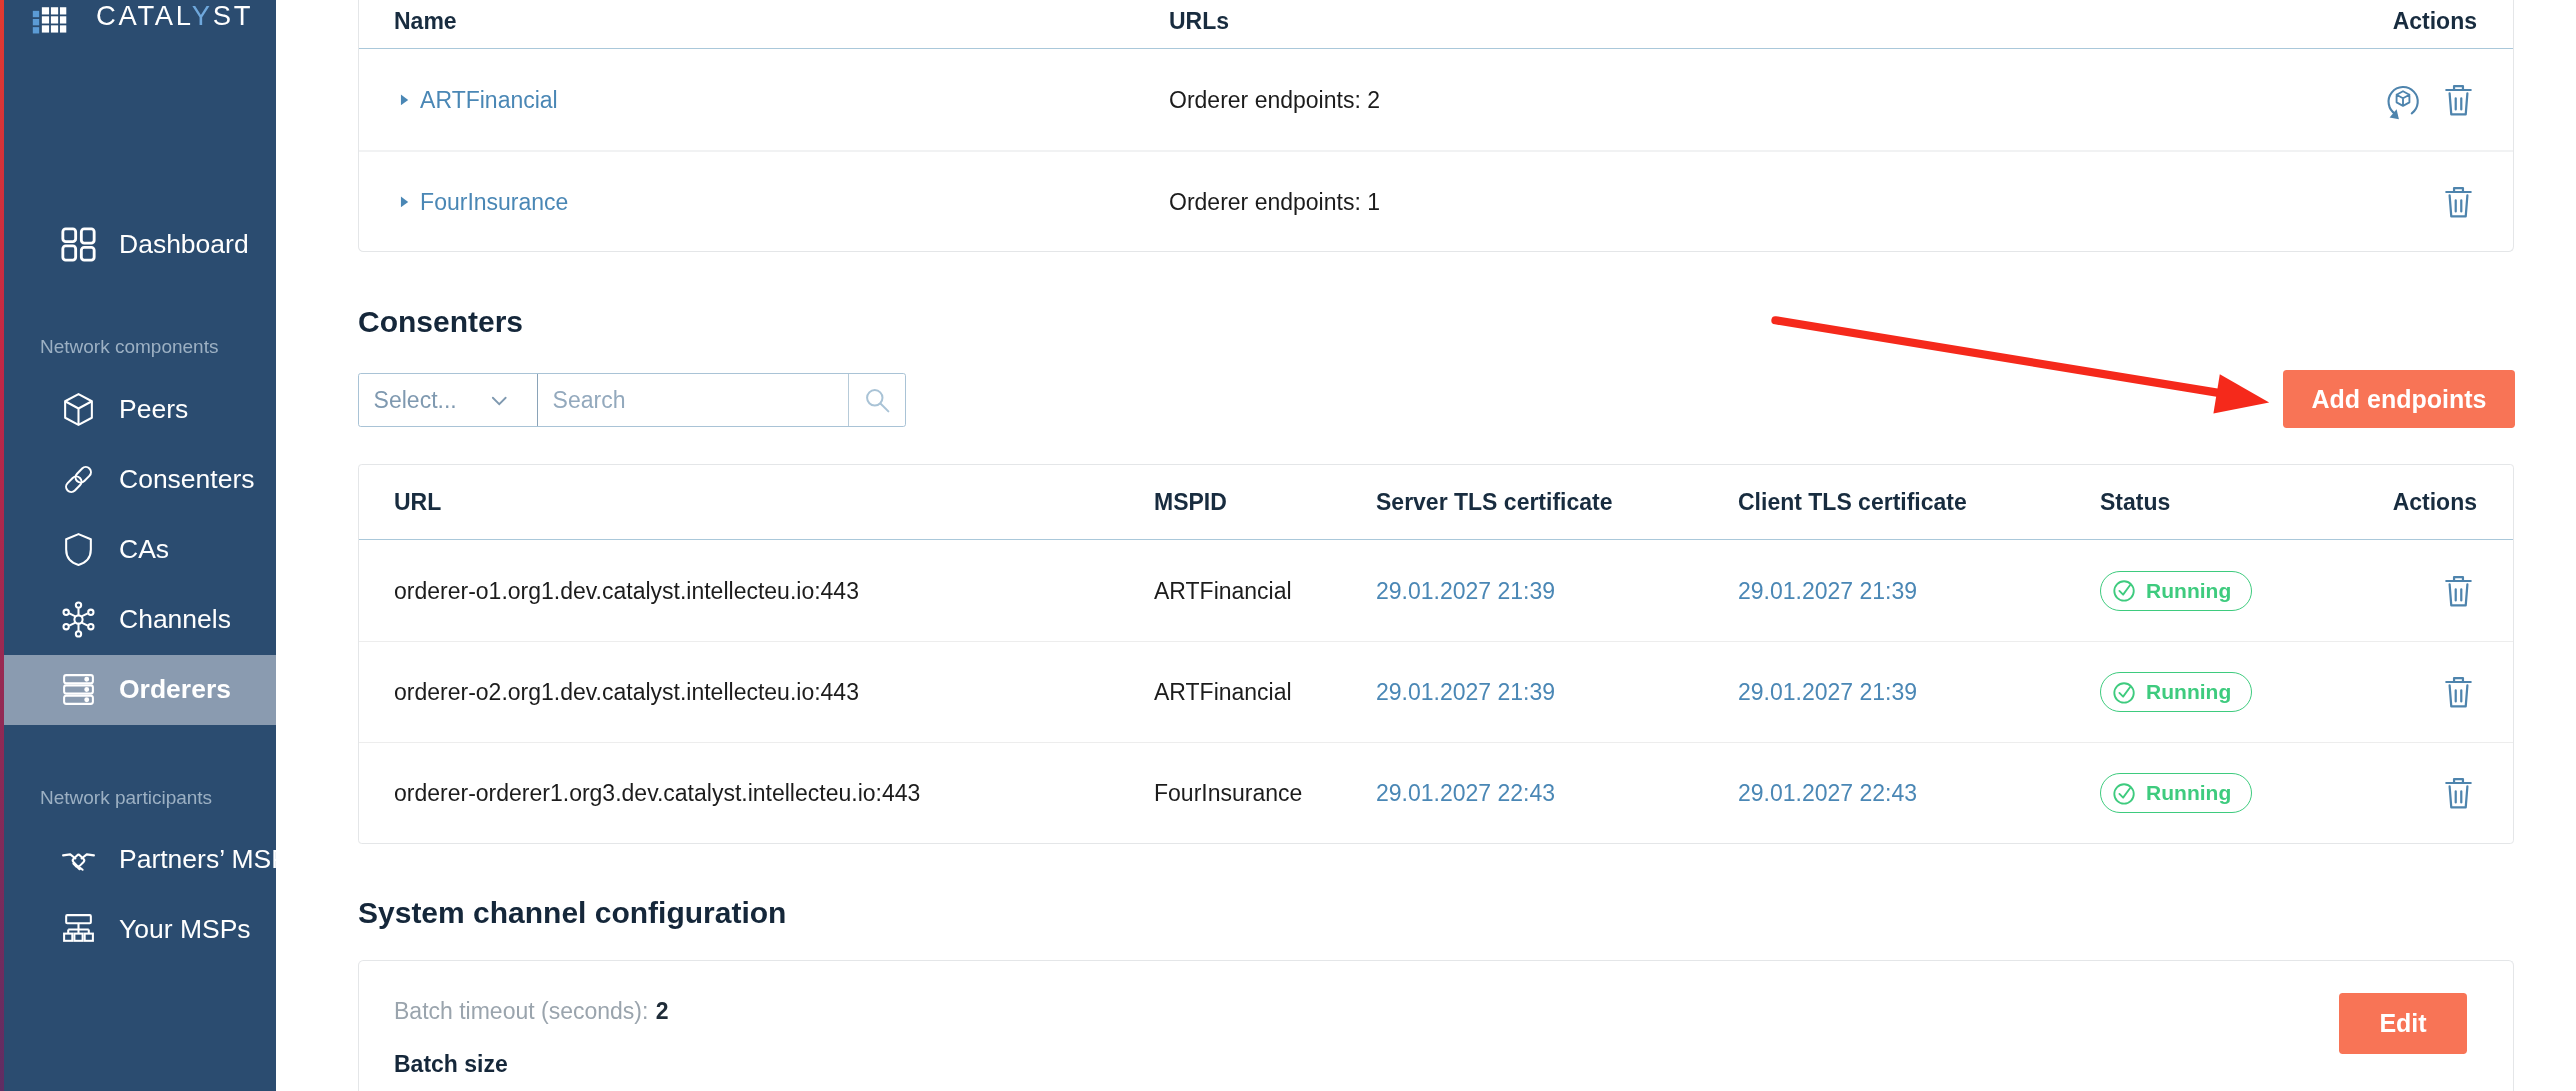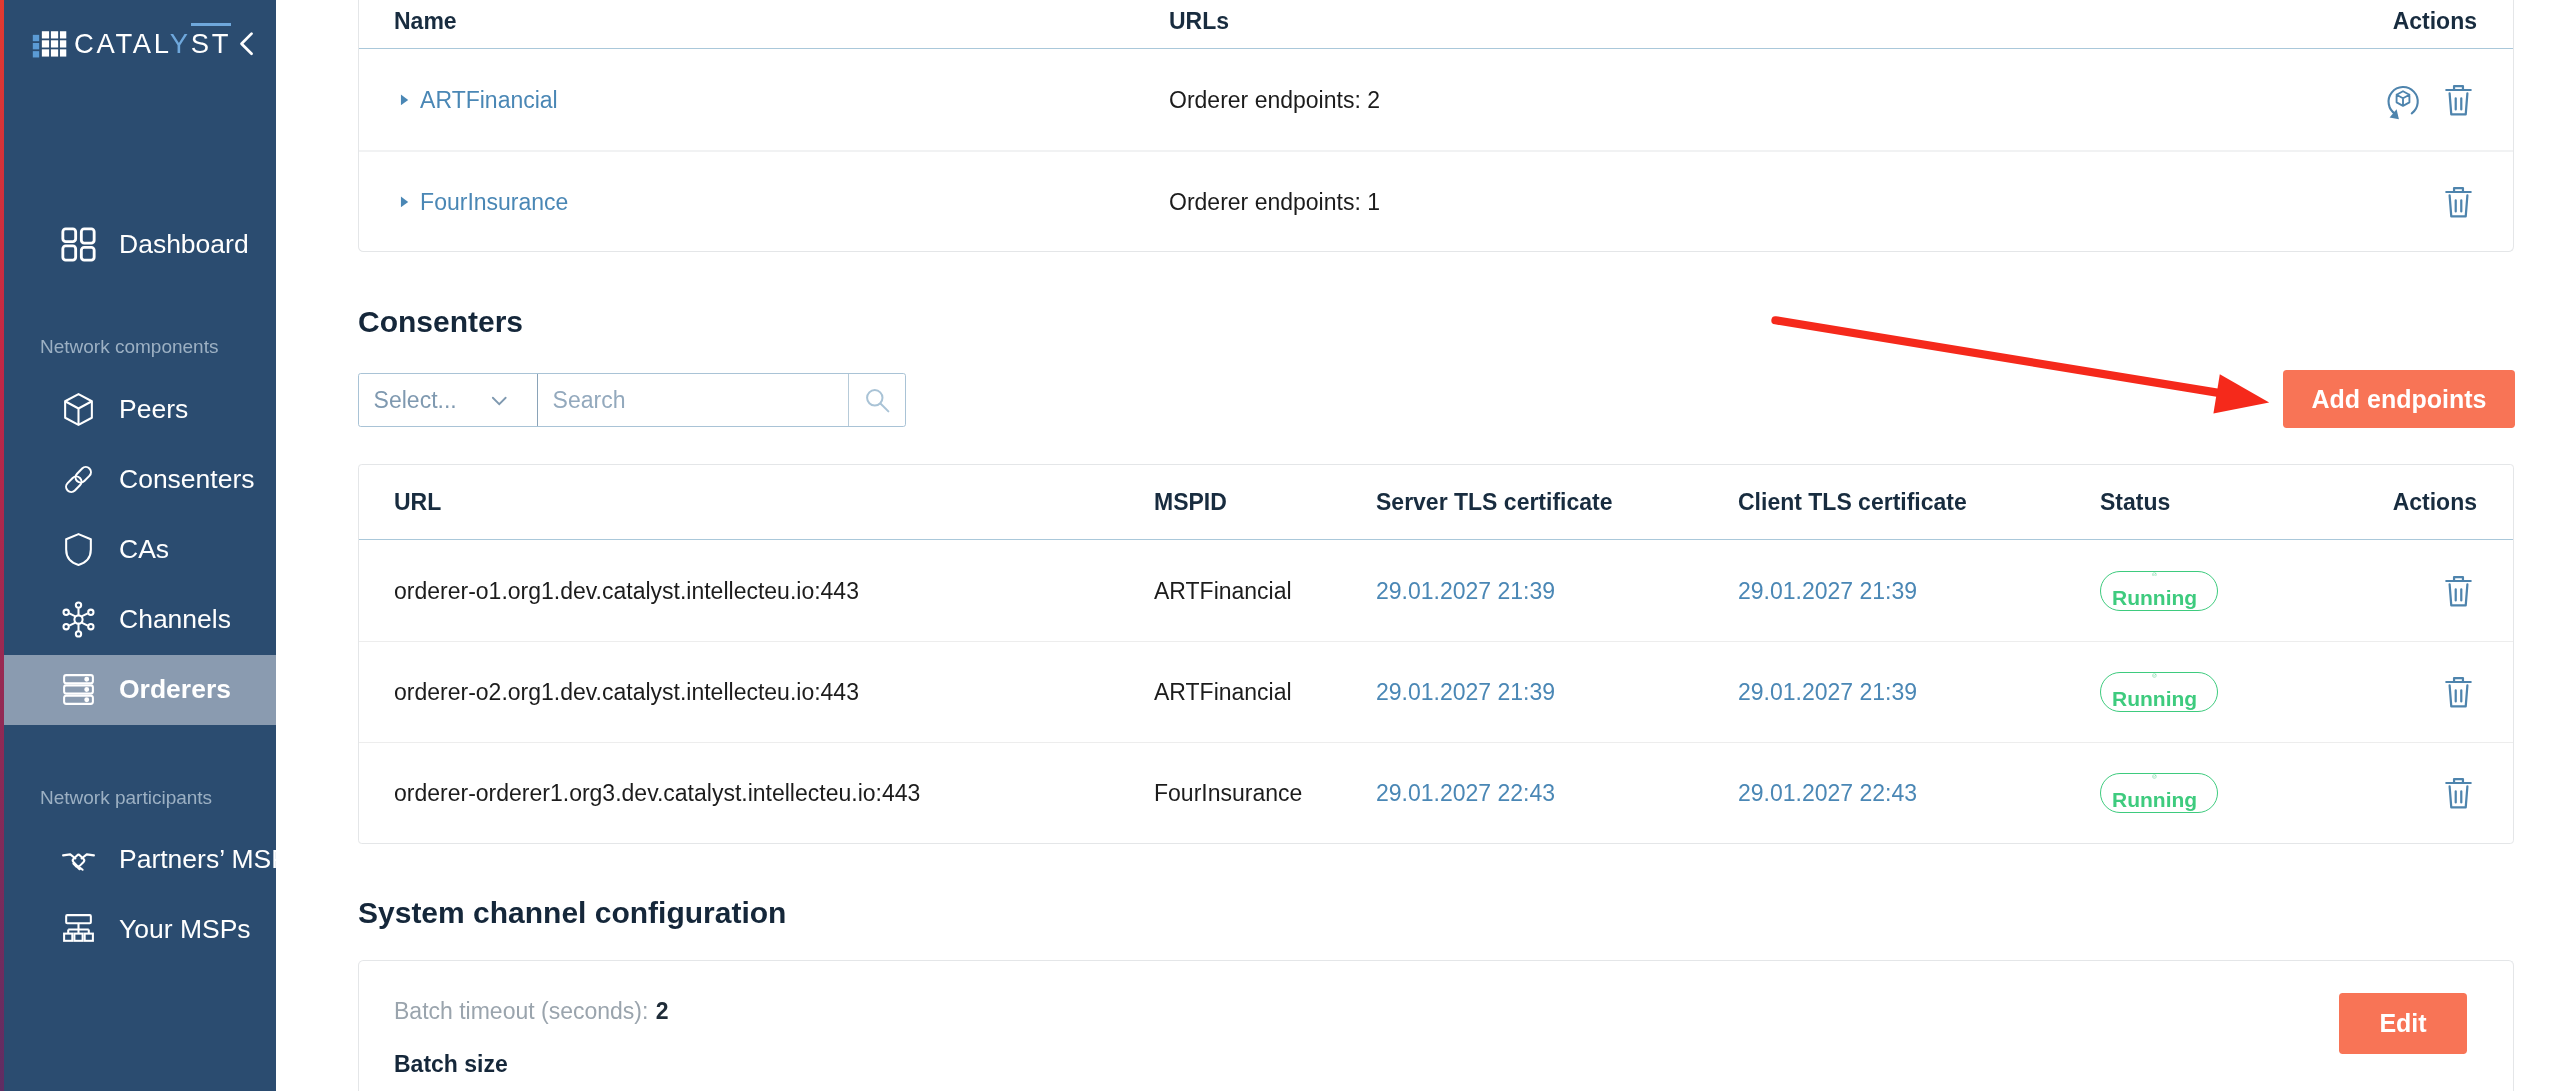--- a/index.html
+++ b/index.html
@@ -6,21 +6,21 @@
   html,body { width:2576px; height:1091px; overflow:hidden; background:#fff;
               font-family:"Liberation Sans", sans-serif; }
   #stage { position:relative; width:2576px; height:1091px; background:#fff; overflow:hidden; }
 
   
   #screen-edge { position:absolute; left:0; top:0; width:3.7px; height:100%; z-index:30;
     background:linear-gradient(#e23a31 0%, #c02747 35%, #8c2a56 70%, #5f2d63 100%); }
 
   
   #sidebar { position:absolute; left:0; top:0; width:276px; height:1091px; background:#2b4c70; z-index:5; }
-  .logo-row { height:88px; display:flex; align-items:center; padding:0 25.6px 0 31px; gap:5px; }
+  .logo-row { height:88px; display:flex; align-items:flex-start; padding:0 25.6px 0 31px; gap:27px; }
   .logo-text { color:#fff; font-size:27.4px; letter-spacing:2.7px; white-space:nowrap; }
   .logo-accent { color:#6fa8dc; }
   .logo-st { border-top:3.7px solid #6fa8dc; padding-top:1.8px; }
   .collapse-btn { margin-left:auto; cursor:pointer; display:flex; align-items:center; }
   .side-item { display:flex; align-items:center; gap:22px; padding-left:60px; height:70px;
                color:#fff; font-size:26.5px; cursor:pointer; white-space:nowrap; }
   .side-item svg { width:37px; height:37px; flex:none; stroke:#fff; fill:none; stroke-width:2; }
   .side-item.selected { background:#8a9bb0; font-weight:bold; }
   .side-section { padding-left:40px; height:27.4px; line-height:27.4px; color:#9cb0c3; font-size:19px; }
   .mt-dash { margin-top:121px; } .mt-sec1 { margin-top:54px; } .mt-items1 { margin-top:14.6px; }
@@ -67,21 +67,21 @@
 
   #consenters-panel { top:464px; border-radius:3.7px; }
   .c-header { position:relative; height:75px; border-bottom:1.8px solid #aac8da; }
   .c-row { position:relative; height:101px; }
   .c-row + .c-row { border-top:0.9px solid #ededed; }
   .col-url { left:35px; } .col-mspid { left:795px; } .col-server { left:1017px; }
   .col-client { left:1379px; } .col-status { left:1741px; }
   .col-actions-h { right:36px; left:auto; }
   .badge { position:absolute; left:1741px; top:50%; transform:translateY(-50%);
            display:inline-flex; align-items:center; gap:9.1px; height:40px; padding:0 20px 0 11px;
-           border:1.8px solid #3ecb7e; border-radius:22px; color:#3ecb7e; font-weight:bold; font-size:21px;flex-direction:column; }
+           border:1.8px solid #3ecb7e; border-radius:22px; color:#3ecb7e; font-weight:bold; font-size:21px; }
   .badge svg { stroke:#3ecb7e; fill:none; stroke-width:2; }
 
   
   #sys-title { position:absolute; left:358px; top:896px; font-size:30px; font-weight:bold; color:#15273a; }
   #sys-panel { top:960px; height:174px; border-radius:5.5px 5.5px 0 0; border-bottom:none; }
   .batch-line { position:absolute; left:35px; top:37px; font-size:23px; color:#9aa4ad; }
   .batch-line .val { color:#1f2c38; font-weight:bold; margin-left:7.3px; }
   .batch-size { position:absolute; left:35px; top:90px; font-size:23px; font-weight:bold; color:#15273a; }
   #edit-btn { left:1980px; top:32px; width:128px; height:61px; }
 </style>

